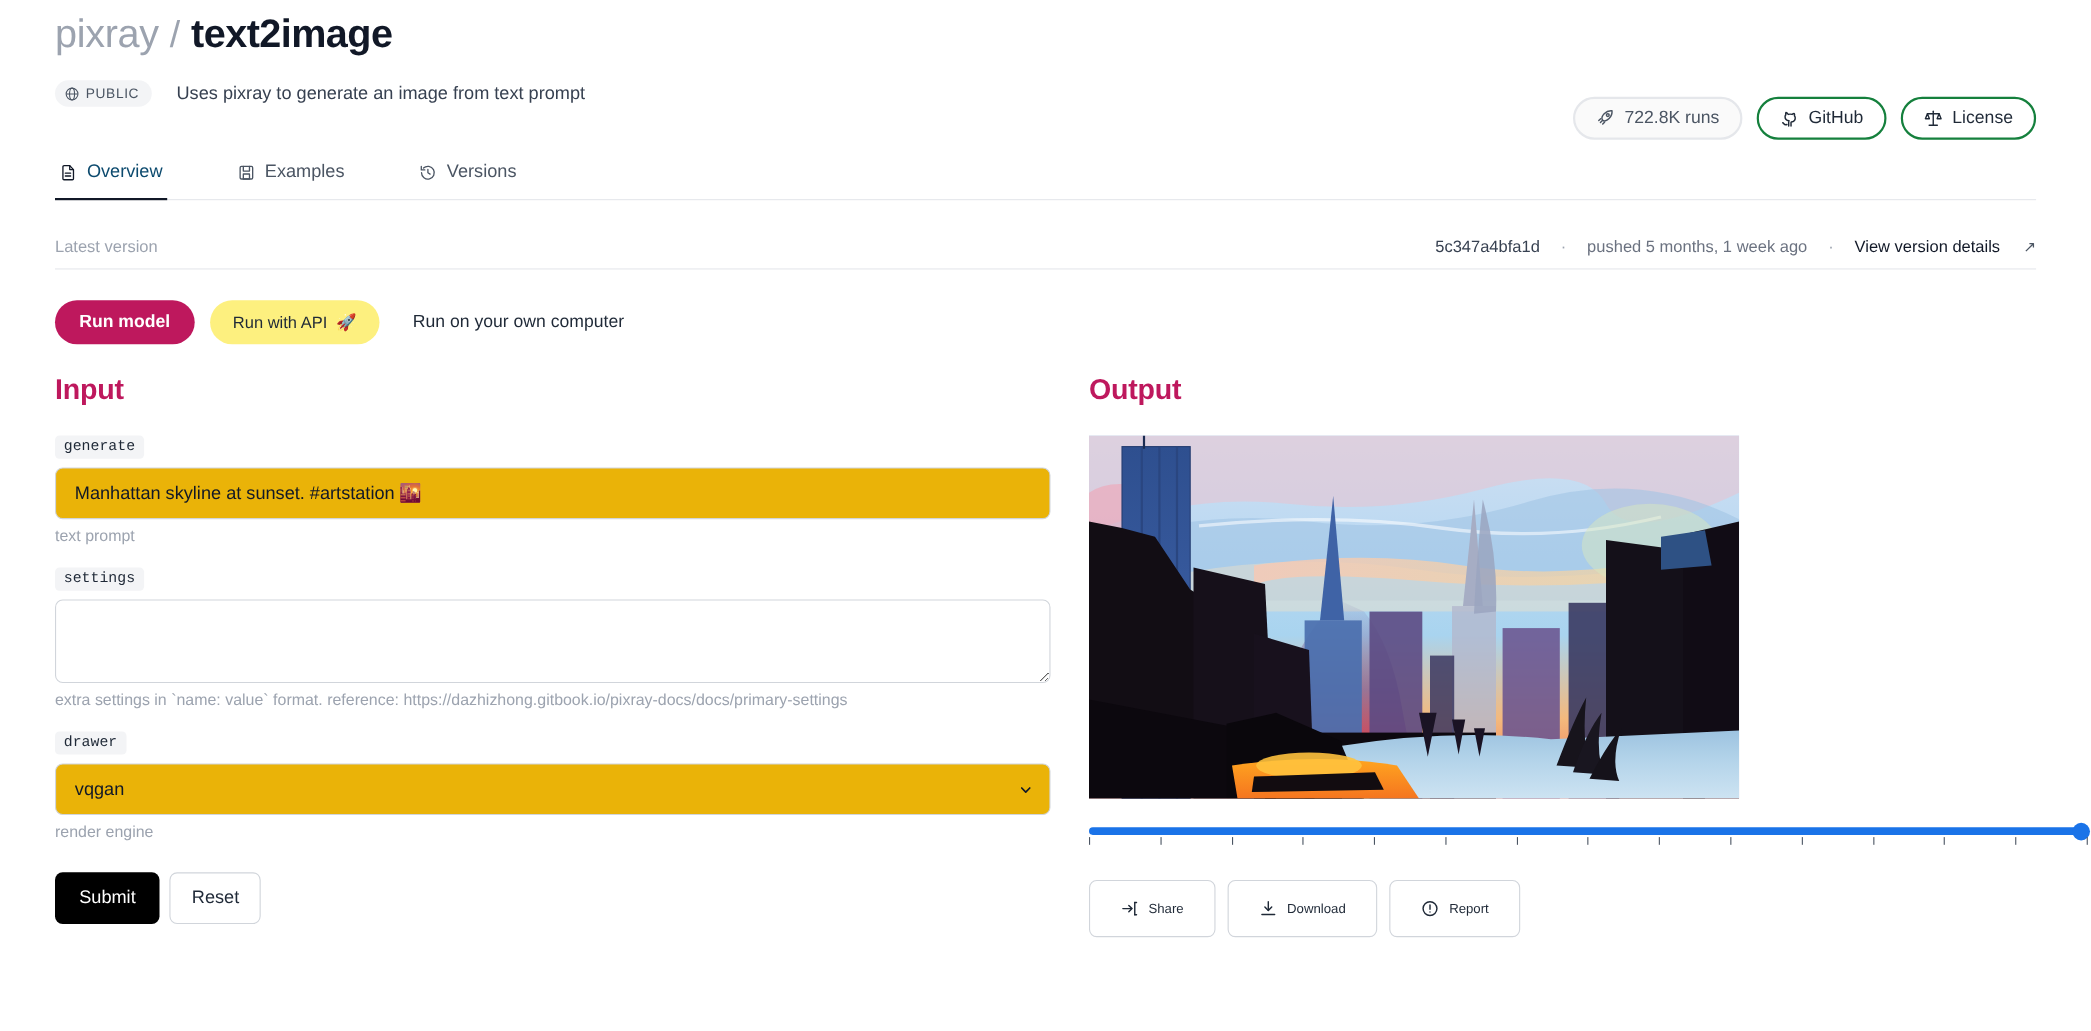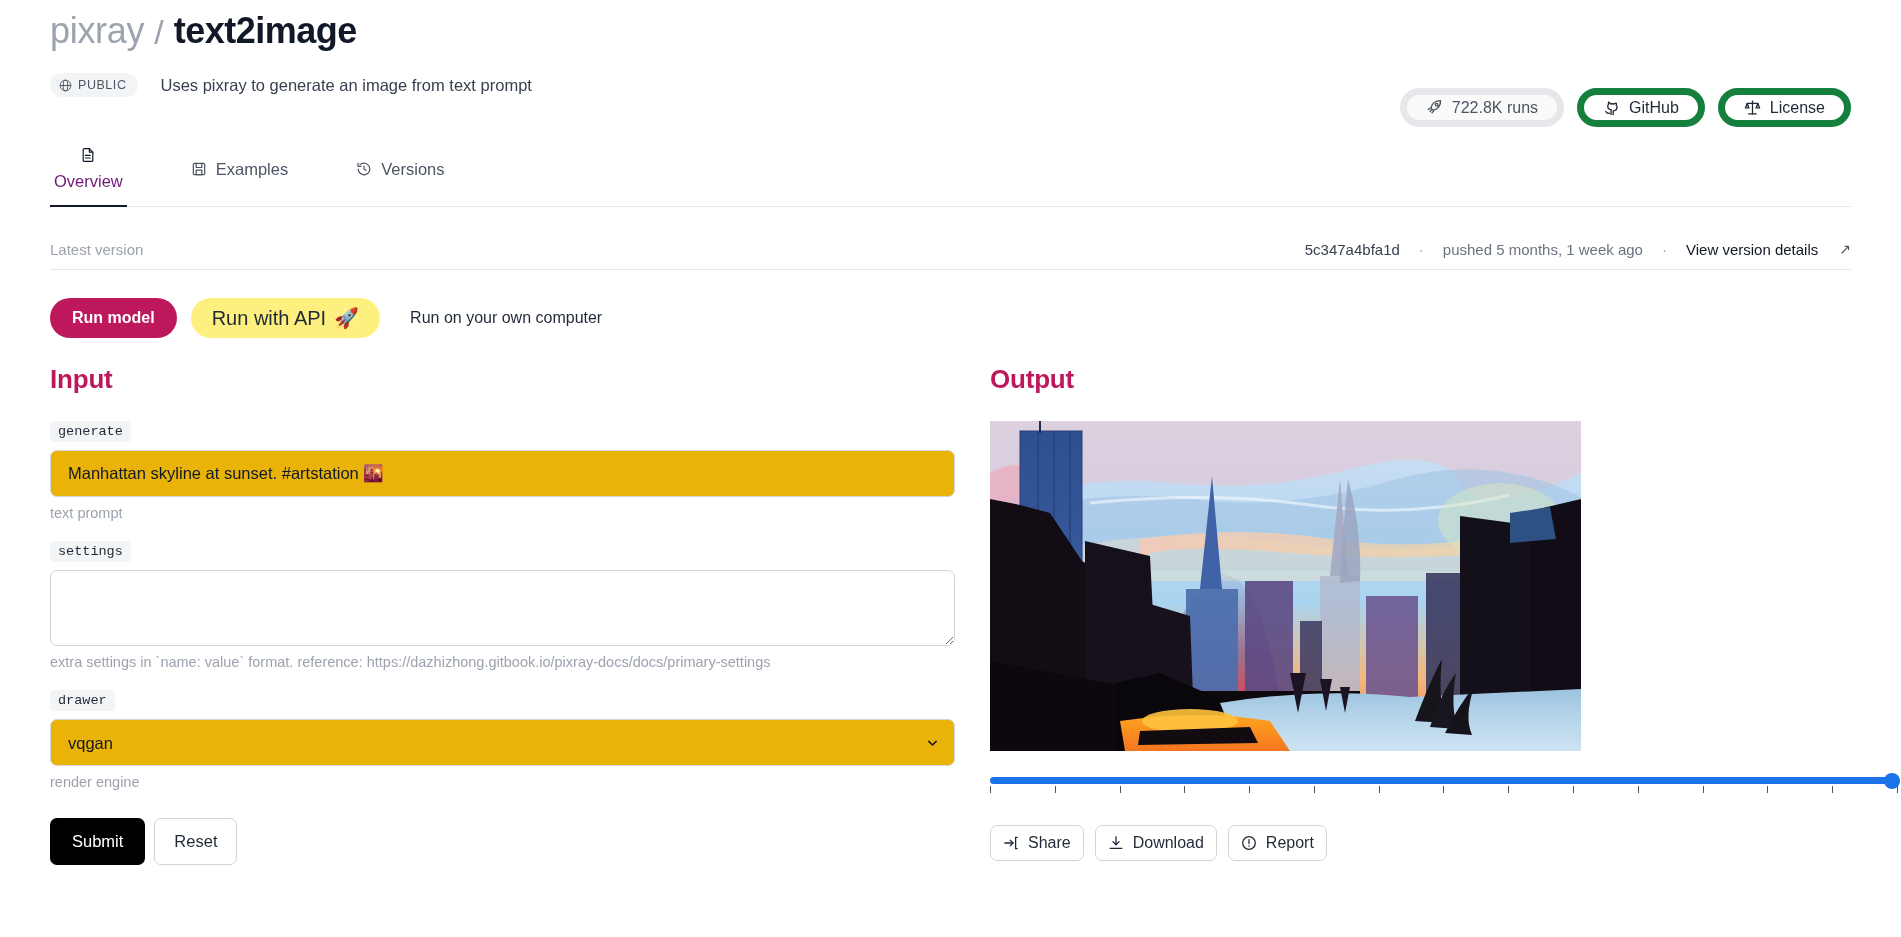--- a/index.html
+++ b/index.html
@@ -76,21 +76,21 @@
     gap: 13px;
     align-items: center;
   }
   .pill {
     display: inline-flex;
     align-items: center;
     gap: 9px;
     height: 39px;
     padding: 0 19px;
     border-radius: 999px;
-    border: 7px solid #15803d;
+    border: 2px solid #15803d;
     font-size: 16px;
     color: #1f2937;
     background: #ffffff;
     cursor: pointer;
     white-space: nowrap;
   }
   .pill.runs {
     background: #fafafa;
     border-color: #e5e7eb;
     color: #4b5563;
@@ -110,24 +110,23 @@
     gap: 9px;
     padding: 9px 4px 14px 4px;
     margin-right: 60px;
     font-size: 16.5px;
     color: #4b5563;
     cursor: pointer;
     border-bottom: 2.5px solid transparent;
     margin-bottom: -1px;
   }
   .tab.active {
-    color: #701a75;
+    color: #0c4a6e;
     border-bottom-color: #111827;
     font-weight: 500;
-    flex-direction: column;
   }
 
   
   .version-bar {
     margin-top: 34px;
     display: flex;
     justify-content: space-between;
     align-items: center;
     padding-bottom: 11px;
     border-bottom: 1px solid #e5e7eb;
@@ -159,21 +158,21 @@
     font-family: inherit;
     cursor: pointer;
   }
   .btn-run-api {
     background: #fdf07f;
     color: #1f2937;
     border: none;
     border-radius: 999px;
     height: 40px;
     padding: 0 21px;
-    font-size: 20px;
+    font-size: 15px;
     font-family: inherit;
     cursor: pointer;
     display: inline-flex;
     align-items: center;
     gap: 8px;
   }
   .run-own {
     margin-left: 16px;
     font-size: 16px;
     color: #1f2937;
@@ -333,26 +332,26 @@
 
   .output-actions {
     margin-top: 28px;
     display: flex;
     gap: 11px;
   }
   .obtn {
     display: inline-flex;
     align-items: center;
     gap: 9px;
-    height: 36px;
-    padding: 0 12px;
+    height: 52px;
+    padding: 0 28px;
     border: 1px solid #d1d5db;
     border-radius: 7px;
     background: #ffffff;
-    font-size: 16px;
+    font-size: 12px;
     color: #1f2937;
     cursor: pointer;
     font-family: inherit;
   }
 
   svg.ic { display: block; }
 </style>
 </head>
 <body>
 

